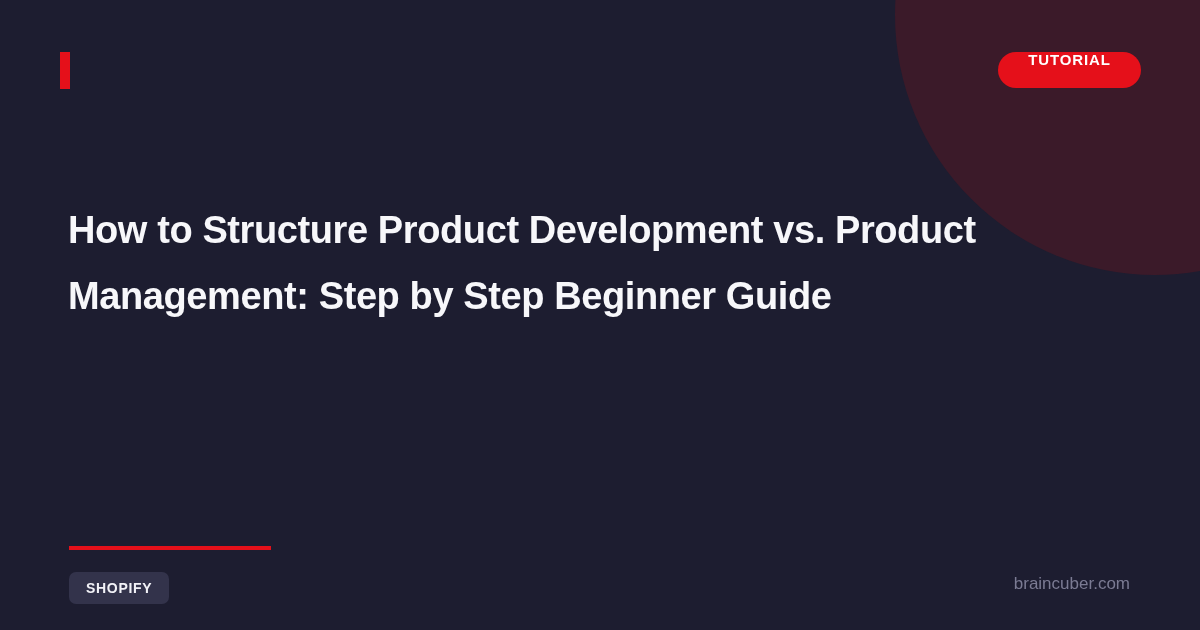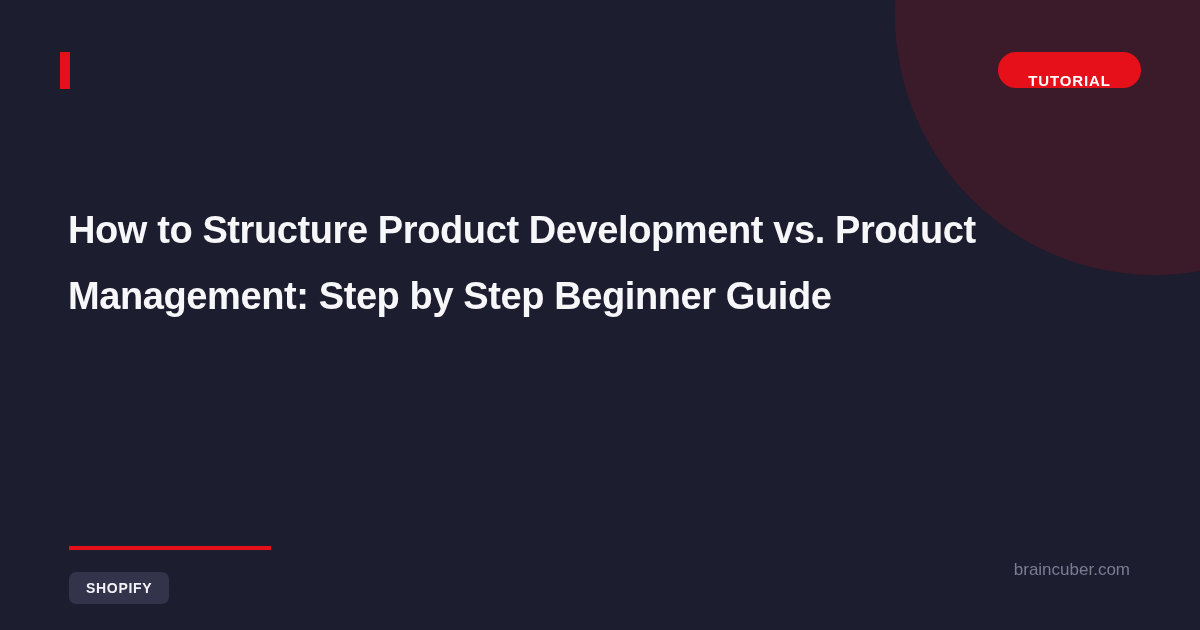--- a/index.html
+++ b/index.html
@@ -48,21 +48,21 @@
   
   #tutorial-pill {
     position: absolute;
     left: 998px;
     top: 52px;
     width: 143px;
     height: 36px;
     border-radius: 18px;
     background: #e5101a;
     display: flex;
-    align-items: flex-end;
+    align-items: flex-start;
     justify-content: center;
   }
   #tutorial-pill .label {
     color: #ffffff;
     font-size: 15px;
     font-weight: bold;
     letter-spacing: 0.9px;
     line-height: 1;
   }
 
@@ -107,21 +107,21 @@
     font-size: 14px;
     font-weight: bold;
     letter-spacing: 0.7px;
     line-height: 1;
   }
 
   
   #watermark {
     position: absolute;
     right: 70px;
-    top: 560px;
+    top: 574px;
     color: #7b7b93;
     font-size: 17px;
     font-weight: normal;
     line-height: 1.2;
     text-align: right;
   }
 </style>
 </head>
 <body>
 

